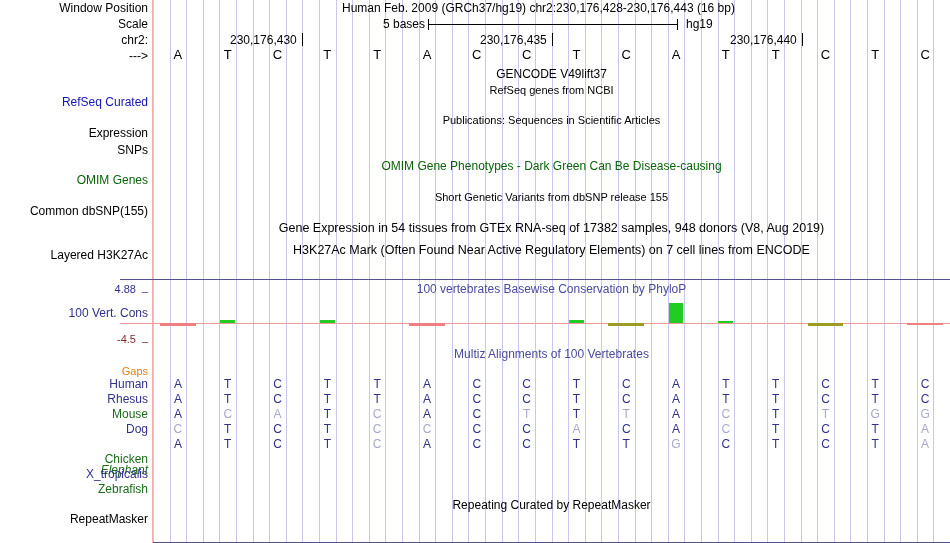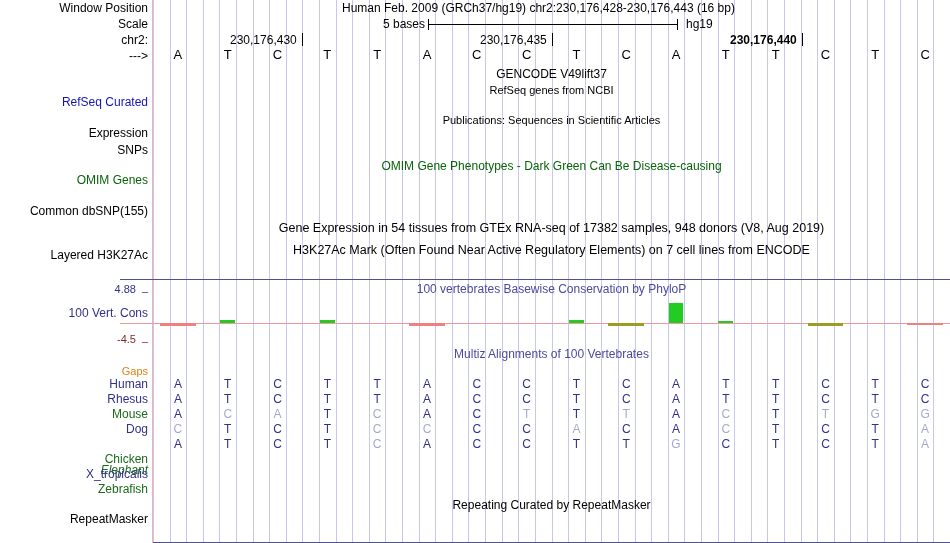--- a/index.html
+++ b/index.html
@@ -305,21 +305,21 @@
 
     <div class="hdr-text" id="scale-5bases">5 bases</div>
     <div id="scale-bar"></div>
     <div class="hdr-text" id="hg19-label">hg19</div>
 
     <div id="ruler-layer">
         <div class="ruler-coord" style="left: 77px;">230,176,430</div>
         <div class="ruler-tick" style="left: 149px;"></div>
         <div class="ruler-coord" style="left: 327px;">230,176,435</div>
         <div class="ruler-tick" style="left: 399px;"></div>
-        <div class="ruler-coord" style="left: 577px; font-weight: bold;">230,176,440</div>
+        <div class="ruler-coord" style="left: 577px;">230,176,440</div>
         <div class="ruler-tick" style="left: 649px;"></div>
       </div>
 
     <div id="base-row">
         <div class="base-letter" style="left: 24.9062px;">A</div>
         <div class="base-letter" style="left: 74.7188px;">T</div>
         <div class="base-letter" style="left: 124.531px;">C</div>
         <div class="base-letter" style="left: 174.344px;">T</div>
         <div class="base-letter" style="left: 224.156px;">T</div>
         <div class="base-letter" style="left: 273.969px;">A</div>
@@ -332,20 +332,21 @@
         <div class="base-letter" style="left: 622.656px;">T</div>
         <div class="base-letter" style="left: 672.469px;">C</div>
         <div class="base-letter" style="left: 722.281px;">T</div>
         <div class="base-letter" style="left: 772.094px;">C</div>
       </div>
 
     <div class="track-desc" style="top:68px;">GENCODE V49lift37</div>
     <div class="track-desc sm" style="top:84px;text-align:center;">RefSeq genes from NCBI</div>
     <div class="track-desc sm" style="top:114px;">Publications: Sequences in Scientific Articles</div>
     <div class="track-desc green" style="top:160px;">OMIM Gene Phenotypes - Dark Green Can Be Disease-causing</div>
+    <div class="track-desc sm" style="top:191px;">Short Genetic Variants from dbSNP release 155</div>
     <div class="track-desc big" style="top:222px;">Gene Expression in 54 tissues from GTEx RNA-seq of 17382 samples, 948 donors (V8, Aug 2019)</div>
     <div class="track-desc big" style="top:244px;">H3K27Ac Mark (Often Found Near Active Regulatory Elements) on 7 cell lines from ENCODE</div>
 
     <div id="cons-top-rule"></div>
     <div class="track-desc navy" style="top:283px;">100 vertebrates Basewise Conservation by PhyloP</div>
     <div id="cons-zero-line"></div>
     <div id="cons-layer">
         <div class="cons-halo" style="left: 3.985px; width: 41.8425px; top: 323px; background: rgba(240, 150, 150, 0.35);"></div>
         <div class="cons-bar" style="left: 6.97375px; width: 35.865px; top: 323px; height: 3px; background: rgb(240, 128, 128);"></div>
         <div class="cons-halo" style="left: 53.7975px; width: 41.8425px; top: 323px; background: rgba(120, 235, 120, 0.3);"></div>

